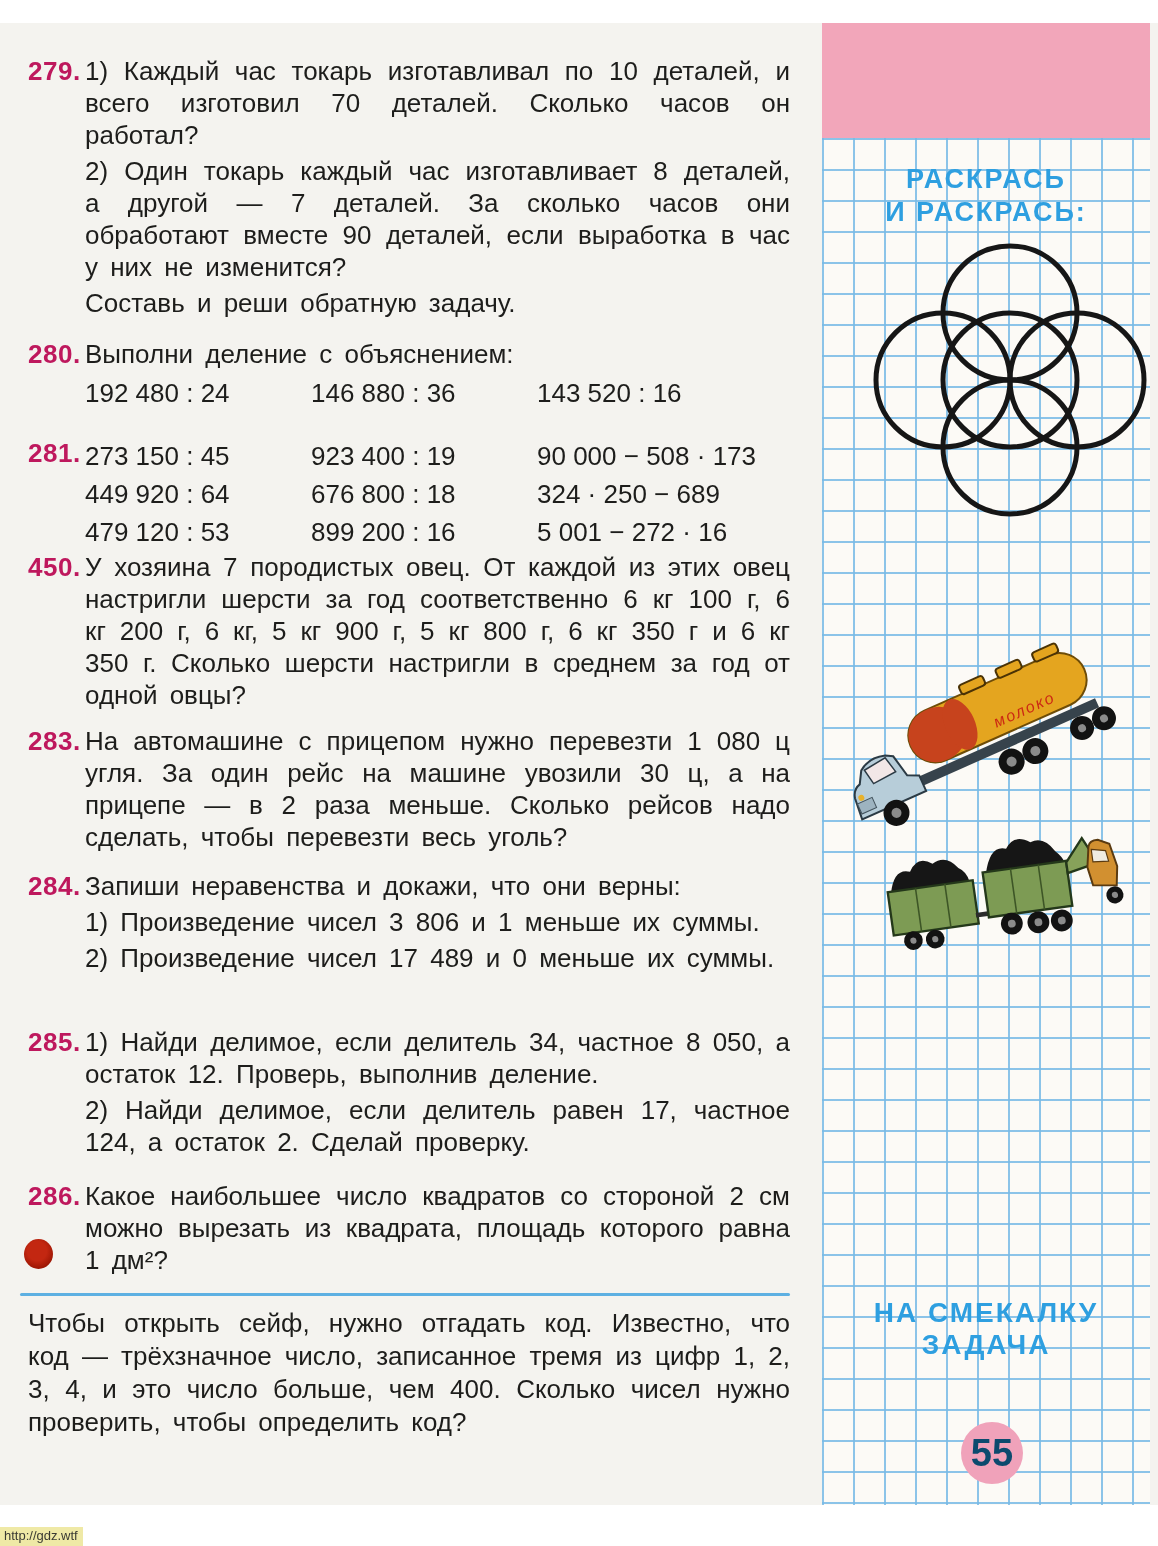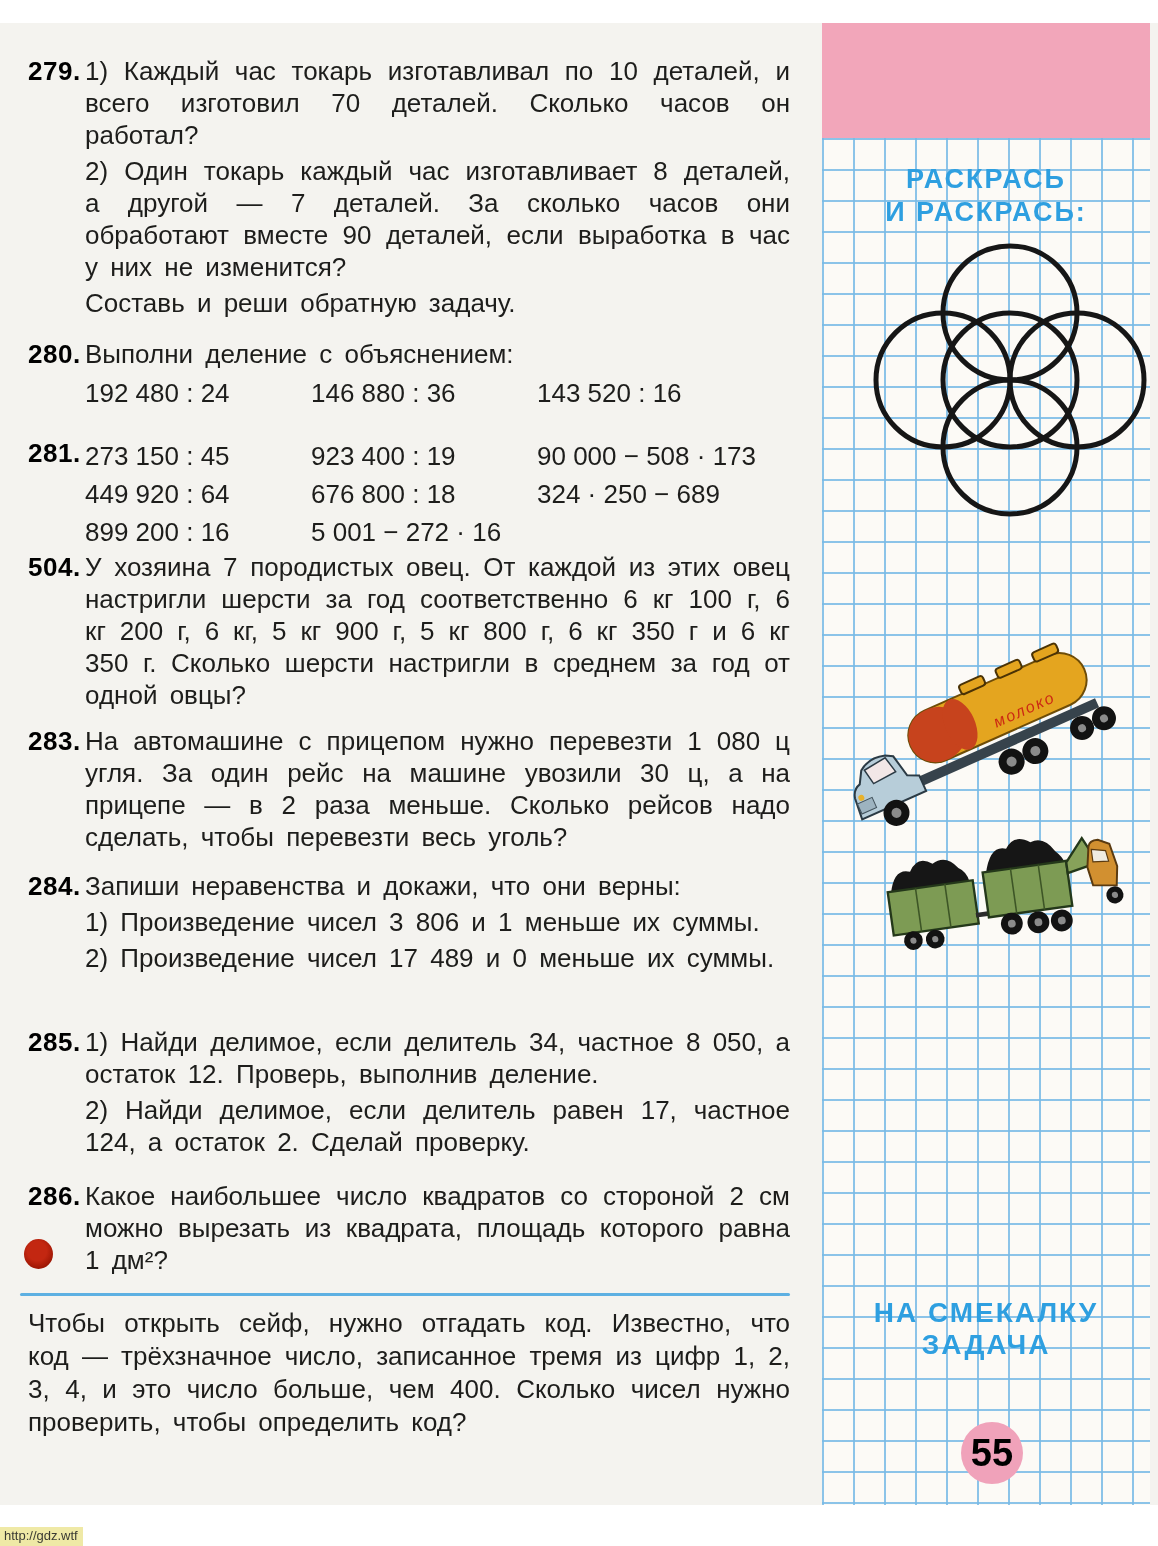--- a/index.html
+++ b/index.html
@@ -3,21 +3,21 @@
 <meta charset="utf-8">
 <style>
   html,body{margin:0;padding:0;background:#ffffff;}
   body{width:1158px;height:1546px;position:relative;overflow:hidden;
        font-family:"Liberation Sans",sans-serif;color:#1d1d1b;}
   .scan{position:absolute;left:0;top:23px;width:1158px;height:1482px;background:#f4f3ef;}
   
   .task{position:absolute;left:85px;width:705px;font-size:26px;line-height:32px;}
   .task p{margin:0;text-align:justify;text-align-last:left;word-spacing:5px;}
   .task p + p{margin-top:4px;}
-  .num{position:absolute;left:-57px;top:0;width:54px;color:#000000;font-weight:bold;
+  .num{position:absolute;left:-57px;top:0;width:54px;color:#be185d;font-weight:bold;
        font-size:26px;letter-spacing:0.5px;}
   .exprs{display:grid;grid-template-columns:210px 210px 1fr;column-gap:16px;
          font-size:26px;line-height:38px;white-space:nowrap;}
   .exprs.tight{line-height:32px;margin-top:7px;}
   .divider{position:absolute;left:20px;top:1293px;width:770px;height:3px;
            background:#5db0e2;border-radius:2px;}
   .puzzle{position:absolute;left:28px;top:1307px;width:762px;font-size:26px;
           line-height:33px;}
   .puzzle p{margin:0;text-align:justify;text-align-last:left;word-spacing:5px;}
   .red-dot{position:absolute;left:24px;top:1239px;width:29px;height:30px;border-radius:50%;
@@ -30,21 +30,21 @@
        repeating-linear-gradient(to right, rgba(120,186,230,0.85) 0 2px, transparent 2px 31px),
        repeating-linear-gradient(to bottom, rgba(120,186,230,0.85) 0 2px, transparent 2px 31px);}
   .side-heading{position:absolute;left:822px;width:328px;text-align:center;color:#2e9fe0;
       font-weight:bold;letter-spacing:2px;}
   .h-draw{top:163px;font-size:27px;line-height:33px;}
   .h-smek{top:1297px;font-size:28px;line-height:32px;}
   .circles-svg{position:absolute;left:822px;top:240px;}
   .trucks-svg{position:absolute;left:822px;top:595px;}
   .page-badge{position:absolute;left:961px;top:1422px;width:62px;height:62px;border-radius:50%;
       background:#f0a2ba;display:flex;align-items:center;justify-content:center;
-      font-size:38px;font-weight:bold;color:#000000;}
+      font-size:38px;font-weight:bold;color:#0c4a6e;}
   .watermark{position:absolute;left:0;top:1527px;background:#efe9a6;color:#3a3a33;
       font-size:13px;line-height:16px;padding:1px 5px 2px 4px;}
 </style>
 </head>
 <body>
 
 <div class="scan"></div>
 
 <div class="task" style="top:55px;">
   <span class="num">279.</span>
@@ -65,27 +65,28 @@
 
 <div class="task" style="top:437px;">
   <span class="num">281.</span>
   <div class="exprs">
     <span>273&nbsp;150 : 45</span>
     <span>923&nbsp;400 : 19</span>
     <span>90&nbsp;000 − 508 · 173</span>
     <span>449&nbsp;920 : 64</span>
     <span>676&nbsp;800 : 18</span>
     <span>324 · 250 − 689</span>
+    <span>479&nbsp;120 : 53</span>
     <span>899&nbsp;200 : 16</span>
     <span>5&nbsp;001 − 272 · 16</span>
   </div>
 </div>
 
 <div class="task" style="top:551px;">
-  <span class="num">504.</span>
+  <span class="num">450.</span>
   <p>У хозяина 7 породистых овец. От каждой из этих овец настригли шерсти за год соответственно 6 кг 100 г, 6 кг 200 г, 6 кг, 5 кг 900 г, 5 кг 800 г, 6 кг 350 г и 6 кг 350 г. Сколько шерсти настригли в среднем за год от одной овцы?</p>
 </div>
 
 <div class="task" style="top:725px;">
   <span class="num">283.</span>
   <p>На автомашине с прицепом нужно перевезти 1&nbsp;080 ц угля. За один рейс на машине увозили 30 ц, а на прицепе — в 2 раза меньше. Сколько рейсов надо сделать, чтобы перевезти весь уголь?</p>
 </div>
 
 <div class="task" style="top:870px;">
   <span class="num">284.</span>

